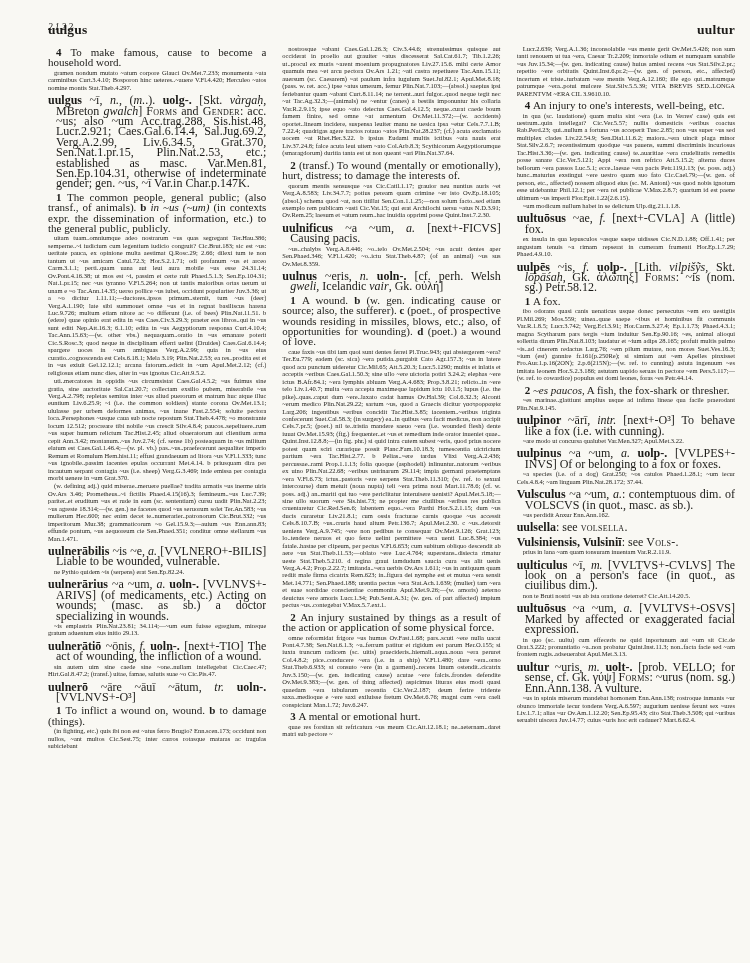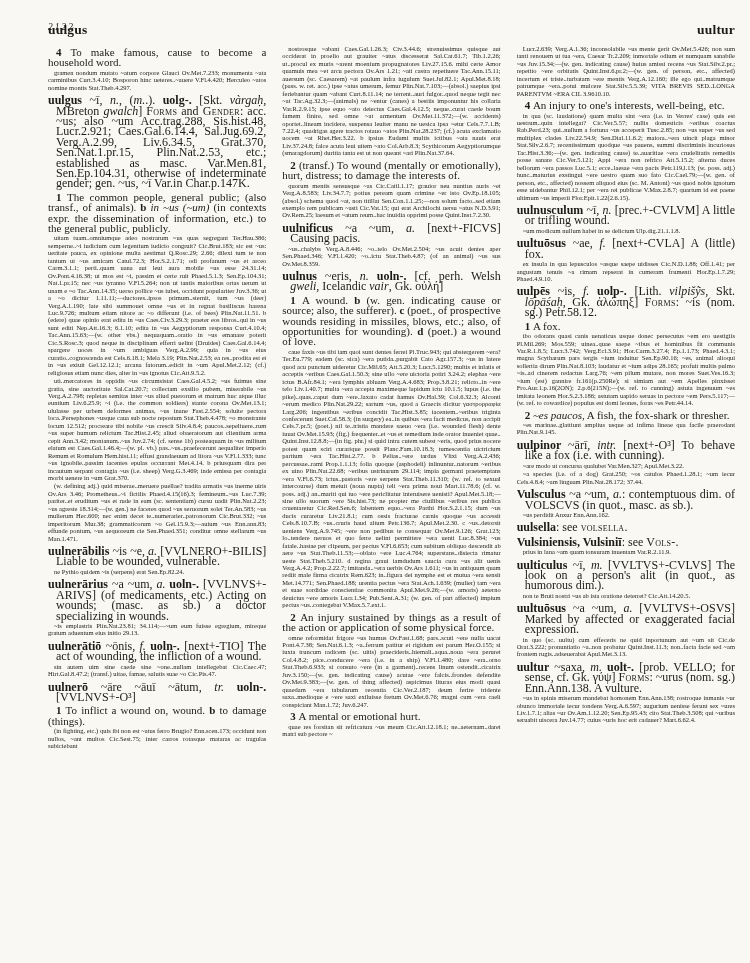--- a/index.html
+++ b/index.html
@@ -73,38 +73,38 @@
         <p class="quote"><span>caue faxis ~us tibi iam quoi sunt dentes ferrei Pl.Truc.943; qui abstergerem ~era? Ter.Eu.779; eadem (sc. sica) ~era putida..purgabit Cato Agr.157.3; ~us in latere quod acu punctum uideretur Cic.Mil.65; Att.5.20.3; Lucr.5.1290; multis et inlatis et acceptis ~eribus Caes.Gal.1.50.3; sine ullo ~ere uictoria potiri 3.24.2; elephas ~ere ictus B.Afr.84.1; ~era lymphis abluam Verg.A.4.683; Prop.3.8.21; relicto..in ~ere telo Liv.1.40.7; multa ~era accepta maximeque lapidum ictu 10.1.5; lupus (i.e. the pike)..quas..caput dum ~ere..laxato cadat hamus Ov.Hal.39; Col.6.32.3; Alconti ~erum medico Plin.Nat.29.22; sartum ~us, quod a Graecis dicitur γαστρορραφία Larg.206; ingentibus ~eribus concidit Tac.Hist.3.85; iacentem..~eribus triginta confecerunt Suet.Cal.58.3; (in surgery) ea..in quibus ~era facit medicus, non accipit Cels.7.pr.5; (poet.) nil te..tristia mandere saeuo ~era (i.e. wounded flesh) dente iuuat Ov.Met.15.93; (fig.) frequenter..et ~us et remedium inde orator inueniet quae.. Quint.Inst.12.8.8;—(in fig. phr.) si quid intra cutem subest ~eris, quod prius nocere potest quam sciri curarique possit Planc.Fam.10.18.3; tumescentia uictricium partium ~era Tac.Hist.2.77. b Pelias..~ere tardus Vlixi Verg.A.2.436; percussae..rami Prop.1.1.13; folia quoque (asphodeli) inlinuntur..natorum ~eribus ex uino Plin.Nat.22.68; ~eribus ustrinarum 29.114; impia germani praetemptans ~era V.Fl.6.73; ictus..pastoris ~ere serpens Stat.Theb.11.310; (w. ref. to sexual intercourse) dum metuit (noua nupta) teli ~era prima noui Mart.11.78.6; (cf. w. poss. adj.) an..mariti qui tuo ~ere periclitatur interuisere uenisti? Apul.Met.5.18;—sine ullo suorum ~ere Sis.hist.73; ne propter me ciuilibus ~eribus res publica cruentaretur Cic.Red.Sen.6; labentem equo..~era Parthi Hor.S.2.1.15; dum ~us ducis curaretur Liv.21.8.1; cum ossis fracturae carnis quoque ~us accessit Cels.8.10.7.B; ~us..cruris haud altum Petr.136.7; Apul.Met.2.30. c ~us..detorsit ueniens Verg.A.9.745; ~ere non pedibus te consequar Ov.Met.9.126; Grat.123; lo..tendere neruos et quo ferre uelint permittere ~era uenti Luc.8.384; ~us fatale..hastae per clipeum, per pectus V.Fl.6.653; cum subitum obliquo descendit ab aere ~us Stat.Theb.11.53;—oblato ~ere Luc.4.764; superstans..disiecta rimatur ueste Stat.Theb.5.210. d regina graui iamdudum saucia cura ~us alit uenis Verg.A.4.2; Prop.2.22.7; imitanda..~era uerbis Ov.Ars 1.611; ~us in antiquum quam rediit male firma cicatrix Rem.623; in..figura dei nymphe est et mutua ~era sensit Met.14.771; Sen.Phaed.188; urentia pectus ~era Stat.Ach.1.639; (mulier) tam ~era et suae sordidae conscientiae commonita Apul.Met.9.26;—(w. amoris) aeterno deuictus ~ere amoris Lucr.1.34; Pub.Sent.A.31; (w. gen. of part affected) impium pectus ~us..contegebat V.Max.5.7.ext.1.</span></p>
         <p class="defn"><span class="b">2 </span><span>An injury sustained by things as a result of the action or application of some physical force.</span></p>
         <p class="quote"><span>omne reformidat frigore ~us humus Ov.Fast.1.68; pars..scuti ~ere nulla uacat Pont.4.7.38; Sen.Nat.6.1.3; ~a..ferrum patitur et rigidum est parum Her.O.155; si iuxta truncum radicem (sc. uitis) praecideris..hiemali..aqua..noua ~era peruret Col.4.8.2; pice..conducere ~era (i.e. in a ship) V.Fl.1.480; dare ~era..orno Stat.Theb.6.933; si consuto ~ere (in a garment)..recens linum ostendit..cicatrix Juv.3.150;—(w. gen. indicating cause) acutae ~ere falcis..frondes defendite Ov.Met.9.383;—(w. gen. of thing affected) aspicimus lituras eius modi quasi quaedam ~era tabularum recentia Cic.Ver.2.187; deum ferire tridente saxa..medioque e ~ere saxi exiluisse fretum Ov.Met.6.76; magni cum ~era caeli conspiciant Man.1.72; Juv.6.247.</span></p>
         <p class="defn"><span class="b">3 </span><span>A mental or emotional hurt.</span></p>
         <p class="quote"><span>quae res forsitan sit refricatura ~us meum Cic.Att.12.18.1; ne..aeternam..daret matri sub pectore ~</span></p>
       </div>
     <div class="col">
         <p class="quote"><span>Lucr.2.639; Verg.A.1.36; inconsolabile ~us mente gerit Ov.Met.5.426; non sum tanti renouem ut tua ~era, Caesar Tr.2.209; inmortale odium et numquam sanabile ~us Juv.15.34;—(w. gen. indicating cause) huius amissi recens ~us Stat.Silv.2.pr.; repetito ~ere orbitatis Quint.Inst.6.pr.2;—(w. gen. of person, etc., affected) incertum et triste..turbatam ~ere mentis Verg.A.12.160; ille ego qui..matrumque patrumque ~era..potui mulcere Stat.Silv.5.5.39; VITA BREVIS SED..LONGA PARENTVM ~ERA CIL 3.9610.10.</span></p>
         <p class="defn"><span class="b">4 </span><span>An injury to one's interests, well-being, etc.</span></p>
         <p class="quote"><span>in qua (sc. laudatione) quam multa sint ~era (i.e. in Verres' case) quis est uestrum..quin intellegat? Cic.Ver.5.57; nullis domesticis ~eribus coactus Rab.Perd.23; qui..nullum a fortuna ~us acceperit Tusc.2.85; non ~us super ~us sed multiplex clades Liv.22.54.9; Sen.Dial.11.6.2; maiora..~era uincit plaga minor Stat.Silv.2.6.7; recentissimum quodque ~us pauens, summi discriminis incuriosus Tac.Hist.3.36;—(w. gen. indicating cause) te..auaritiae ~era crudelitatis remediis posse sanare Cic.Ver.5.121; Appi ~era non refrico Att.5.15.2; alterna duces bellorum ~era passos Luc.5.1; ecce..laesae ~era pacis Petr.119,l.13; (w. poss. adj.) hunc..maturius exstingui ~ere uestro quam suo fato Cic.Cael.79;—(w. gen. of person, etc., affected) nossem aliquod eius (sc. M. Antoni) ~us quod nobis ignotum esse uidebantur Phil.12.1; per ~era rei publicae V.Max.2.8.7; quartum id est paene ultimum ~us imperii Flor.Epit.1.22(2.6.15).</span></p>
-        <p class="entry"><span class="b">uulnusculum </span><span>~ī, </span><span class="i">n.</span><span> [prec.+-CVLVM] A little or trifling wound.</span></p>
         <p class="quote"><span>~um modicum nullum habet in se delictum Ulp.dig.21.1.1.8.</span></p>
         <p class="entry"><span class="b">uultuōsus </span><span>~ae, </span><span class="i">f.</span><span> [next+-CVLA] A (little) fox.</span></p>
         <p class="quote"><span>ex insula in qua lepusculos ~asque saepe uidisses Cic.N.D.1.88; Off.1.41; per angustam tenuis ~a rimam repserat in cumeram frumenti Hor.Ep.1.7.29; Phaed.4.9.10.</span></p>
         <p class="entry"><span class="b">uulpēs </span><span>~is, </span><span class="i">f.</span><span> </span><span class="b">uolp-. </span><span>[Lith. </span><span class="i">vilpišỹs</span><span>, Skt. </span><span class="i">lōpāśaḥ</span><span>, Gk. ἀλώπηξ] </span><span class="sc">Forms</span><span>: ~is (nom. sg.) Petr.58.12.</span></p>
         <p class="defn"><span class="b">1 </span><span>A fox.</span></p>
         <p class="quote"><span>ibo odorans quasi canis uenaticus usque donec persecutus ~em ero uestigiis Pl.Mil.269; Mos.559; uinea..quae saepe ~ibus et hominibus fit communis Var.R.1.8.5; Lucr.3.742; Verg.Ecl.3.91; Hor.Carm.3.27.4; Ep.1.1.73; Phaed.4.3.1; magna Scytharum pars tergis ~ium induitur Sen.Ep.90.16; ~es, animal alioqui sollertia dirum Plin.Nat.8.103; laudatur et ~ium adips 28.165; profuit multis pulmo ~is..ad cinerem redactus Larg.76; ~em pilum mutare, non mores Suet.Ves.16.3; ~ium (est) gannire fr.161(p.250Re); si simiam aut ~em Apelles pinxisset Fro.Aur.1.p.16(2ON); 2.p.6(215N);—(w. ref. to cunning) astuta ingenuum ~es imitata leonem Hor.S.2.3.186; astutam uapido seruas in pectore ~em Pers.5.117;—(w. ref. to cowardice) populus est domi leones, foras ~es Petr.44.14.</span></p>
         <p class="defn"><span class="b">2 </span><span class="i">~es paucos</span><span>, A fish, the fox-shark or thresher.</span></p>
         <p class="quote"><span>~es marinae..glattiunt amplius usque ad infima lineae qua facile praerodant Plin.Nat.9.145.</span></p>
         <p class="entry"><span class="b">uulpinor </span><span>~ārī, </span><span class="i">intr.</span><span> [next+-O³] To behave like a fox (i.e. with cunning).</span></p>
         <p class="quote"><span>~are modo ut concursa qualubet Var.Men.327; Apul.Met.3.22.</span></p>
+        <p class="entry"><span class="b">uulpinus </span><span>~a ~um, </span><span class="i">a.</span><span> </span><span class="b">uolp-. </span><span>[VVLPES+-INVS] Of or belonging to a fox or foxes.</span></p>
         <p class="quote"><span>~a species (i.e. of a dog) Grat.250; ~os catulos Phaed.1.28.1; ~um iecur Cels.4.8.4; ~am linguam Plin.Nat.28.172; 37.44.</span></p>
         <p class="entry"><span class="b">Vulsculus </span><span>~a ~um, </span><span class="i">a.</span><span>: contemptuous dim. of VOLSCVS (in quot., masc. as sb.).</span></p>
         <p class="quote"><span>~us perdidit Anxur Enn.Ann.162.</span></p>
         <p class="entry"><span class="b">uulsella</span><span>: see </span><span class="sc">volsella</span><span>.</span></p>
         <p class="entry"><span class="b">Vulsiniensis, Vulsiniī</span><span>: see </span><span class="sc">Vols-</span><span>.</span></p>
         <p class="quote"><span>prius in lana ~am quam tonsuram inuentam Var.R.2.11.9.</span></p>
-        <p class="entry"><span class="b">uulticulus </span><span>~ī, </span><span class="i">m.</span><span> [VVLTVS+-CVLVS] The look on a person's alit (in quot., as humorous dim.).</span></p>
+        <p class="entry"><span class="b">uulticulus </span><span>~ī, </span><span class="i">m.</span><span> [VVLTVS+-CVLVS] The look on a person's face (in quot., as ciuilibus dim.).</span></p>
         <p class="quote"><span>non te Bruti nostri ~us ab ista oratione deterret? Cic.Att.14.20.5.</span></p>
         <p class="entry"><span class="b">uultuōsus </span><span>~a ~um, </span><span class="i">a.</span><span> [VVLTVS+-OSVS] Marked by affected or exaggerated facial expression.</span></p>
         <p class="quote"><span>in quo (sc. uultu) cum effeceris ne quid inportunum aut ~um sit Cic.de Orat.3.222; pronuntiatio ~a..non probatur Quint.Inst.11.3; non..facta facie sed ~am frontem rugis..adseuerabat Apul.Met.3.13.</span></p>
-        <p class="entry"><span class="b">uultur </span><span>~saxa, </span><span class="i">m.</span><span> </span><span class="b">uolt-. </span><span>[prob. VELLO; for sense, cf. Gk. γύψ] </span><span class="sc">Forms</span><span>: ~urus (nom. sg.) Enn.Ann.138. A vulture.</span></p>
+        <p class="entry"><span class="b">uultur </span><span>~uris, </span><span class="i">m.</span><span> </span><span class="b">uolt-. </span><span>[prob. VELLO; for sense, cf. Gk. γύψ] </span><span class="sc">Forms</span><span>: ~urus (nom. sg.) Enn.Ann.138. A vulture.</span></p>
         <p class="quote"><span>~us in spinis miserum mandebat homonem Enn.Ann.138; rostroque inmanis ~ur obunco immortale iecur tondens Verg.A.6.597; augurium uenisse ferunt sex ~ures Liv.1.7.1; alias ~ur Ov.Am.1.12.20; Sen.Ep.95.43; cito Stat.Theb.3.508; qui ~uribus seruabit uiscera Juv.14.77; cuius ~uris hoc erit cadauer? Mart.6.62.4.</span></p>
       </div>
   </div>
 </div>
 
 </body></html>

